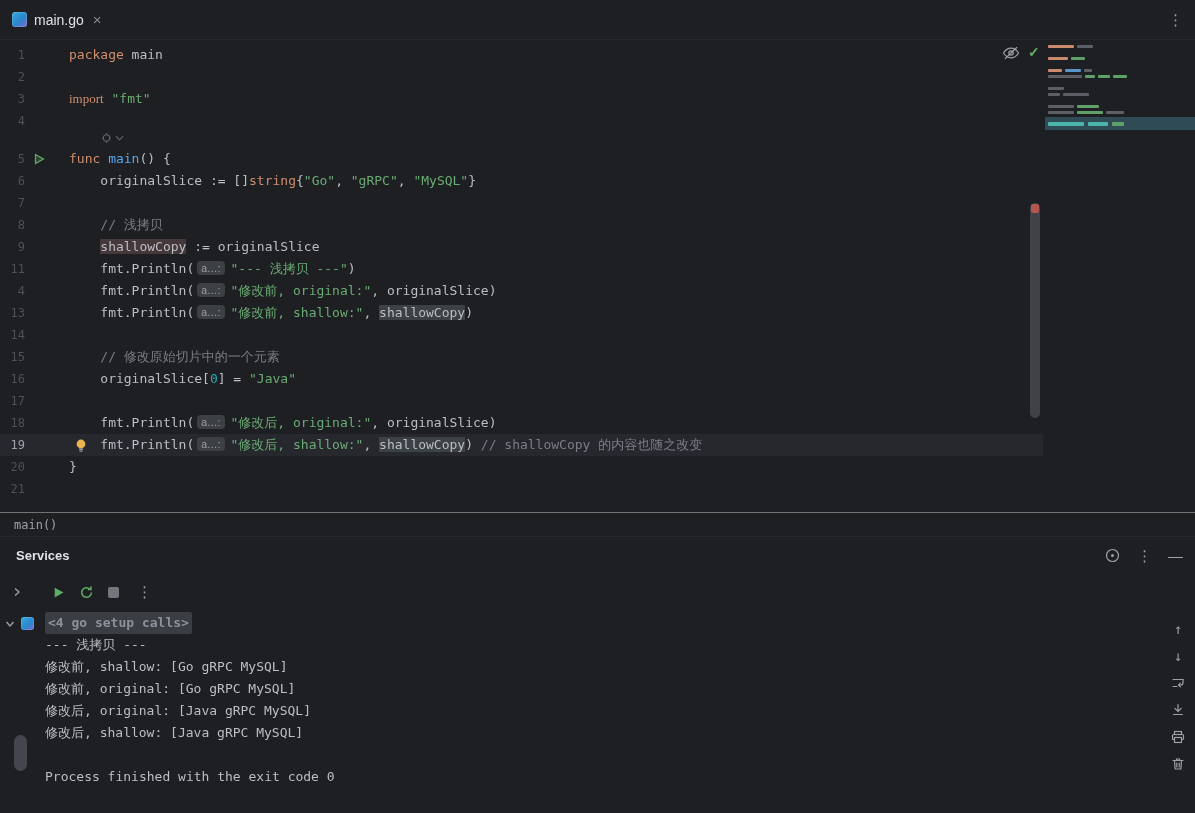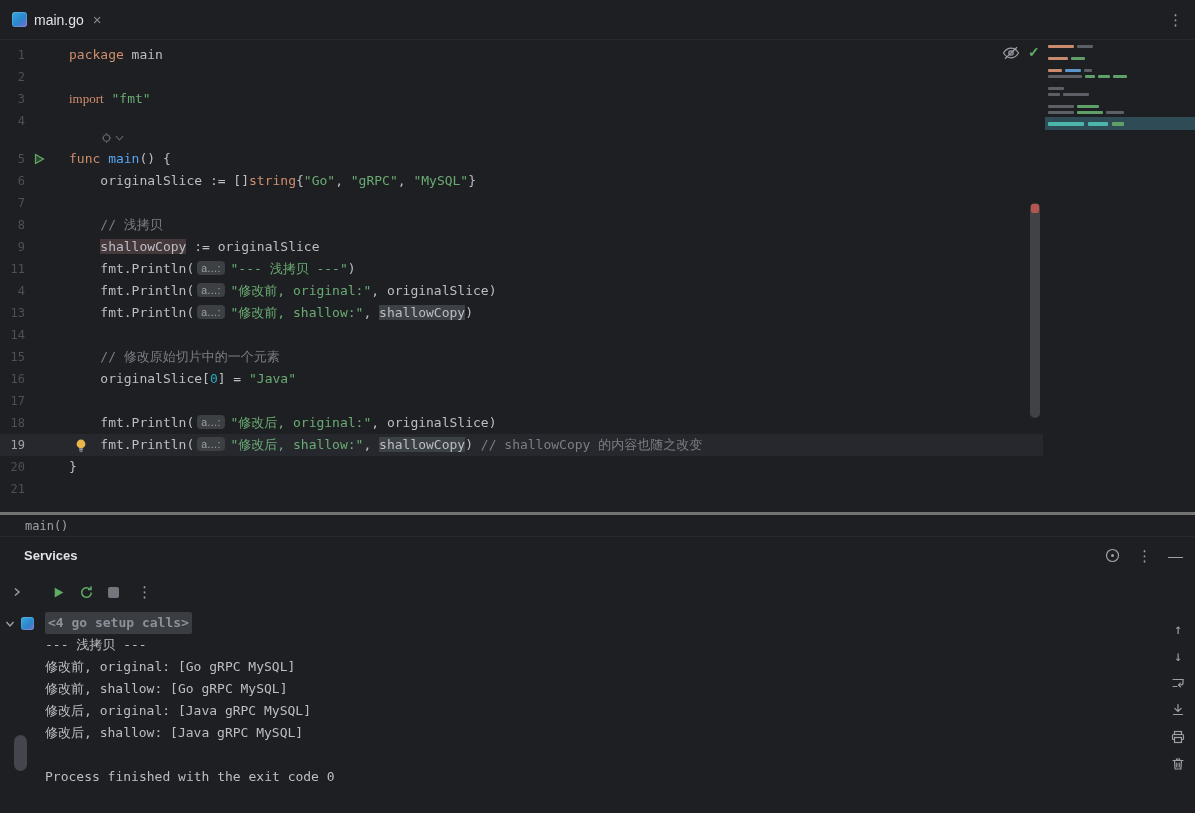--- a/index.html
+++ b/index.html
@@ -45,27 +45,27 @@
   .mm-seg{height:3px;border-radius:1px;display:inline-block;}
   .mm-viewport{position:absolute;left:0;right:0;display:flex;gap:4px;align-items:center;padding-left:3px;box-sizing:border-box;}
   .mm-viewport .mm-seg{height:4px;}
 
   .ed-scrollbar{position:absolute;left:1030px;top:163px;width:10px;height:215px;
         background:rgba(166,170,177,.25);border-radius:5px;}
   .ed-stripe-mark{position:absolute;left:1031px;top:164px;width:8px;height:9px;background:#b4564f;border-radius:2px;}
 
   
   .breadcrumbs{position:absolute;top:512px;left:0;right:0;height:24px;box-sizing:border-box;
-        border-top:3px solid #737373;display:flex;align-items:center;padding-left:25px;
+        border-top:1px solid #737373;display:flex;align-items:center;padding-left:14px;
         font-family:"DejaVu Sans Mono",monospace;font-size:12px;color:#9da0a8;background:#1e1f22;}
 
   
   .svc-header{position:absolute;top:536px;left:0;right:0;height:38px;box-sizing:border-box;
         border-top:1px solid #26282e;display:flex;align-items:center;}
-  .svc-title{margin-left:24px;font-size:13px;font-weight:700;color:#dfe1e5;}
+  .svc-title{margin-left:16px;font-size:13px;font-weight:700;color:#dfe1e5;}
   .svc-actions{position:absolute;right:12px;display:flex;gap:16px;align-items:center;color:#9da0a8;}
   .txt-icon{font-size:15px;line-height:1;color:#9da0a8;}
 
   .svc-toolbar{position:absolute;top:574px;left:0;right:0;height:36px;display:flex;align-items:center;}
   .svc-toolbar .chev{margin-left:10px;}
   .svc-toolbar .play{margin-left:28px;}
   .svc-toolbar .rerun{margin-left:14px;}
   .svc-toolbar .stop{margin-left:14px;width:11px;height:11px;background:#73767d;border-radius:2px;}
   .svc-toolbar .kebab{margin-left:18px;font-size:15px;color:#9da0a8;}
 
@@ -245,22 +245,22 @@
     <span class="console-chevron">
       <svg width="14" height="14" viewBox="0 0 14 14" fill="none" stroke="#9da0a8" stroke-width="1.4">
         <path d="M3.5 5 7 9l3.5-4"></path>
       </svg>
     </span>
     <span class="go-run-icon"></span>
 
     <div class="console-lines">
         <div class="console-line"><span class="folded-chip">&lt;4 go setup calls&gt;</span></div>
         <div class="console-line">--- 浅拷贝 ---</div>
+        <div class="console-line">修改前, shallow: [Go gRPC MySQL]</div>
         <div class="console-line">修改前, original: [Go gRPC MySQL]</div>
-        <div class="console-line">修改前, shallow: [Go gRPC MySQL]</div>
         <div class="console-line">修改后, original: [Java gRPC MySQL]</div>
         <div class="console-line">修改后, shallow: [Java gRPC MySQL]</div>
         <div class="console-line"></div>
         <div class="console-line">Process finished with the exit code 0</div>
       </div>
     <div class="svc-scroll"></div>
 
     <div class="console-toolbar">
       <span class="ct-btn">↑</span>
       <span class="ct-btn">↓</span>

